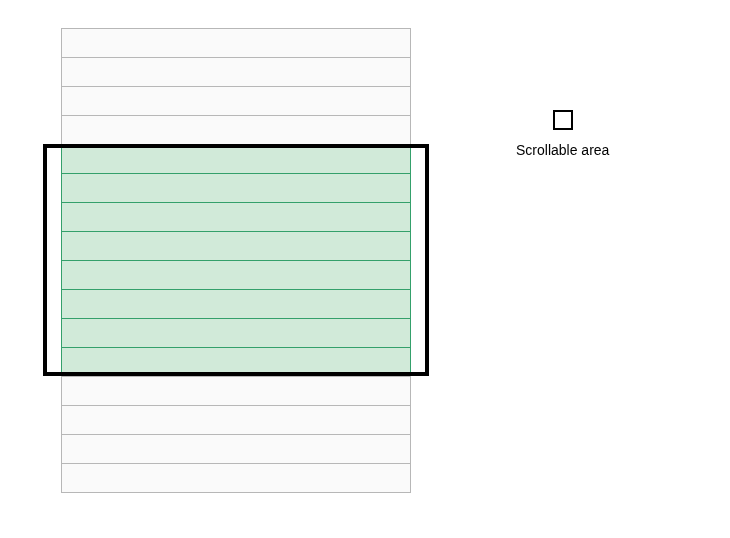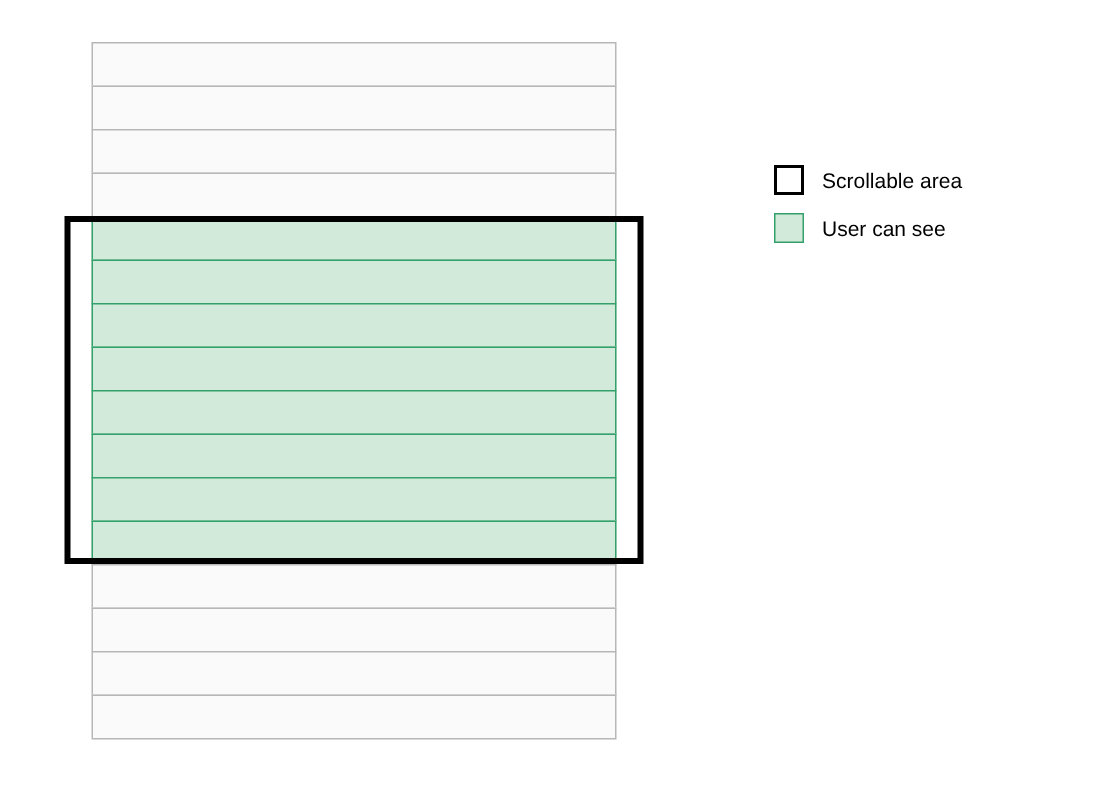--- a/index.html
+++ b/index.html
@@ -1,15 +1,15 @@
 <!DOCTYPE html>
 <html><head>
   <meta charset="utf-8">
   <style>
-    * { box-sizing: border-box; margin: 0; padding: 0; }
+    * { box-sizing: border-box; margin: 0; padding: 0; flex-direction: column; }
     body {
       width: 730px;
       height: 538px;
       background: #fff;
       font-family: -apple-system, BlinkMacSystemFont, "Segoe UI", Helvetica, Arial, sans-serif;
       font-size: 14px;
       color: #000;
       position: relative;
     }
     .diagram {
@@ -107,17 +107,13 @@
     <div class="row row-invisible"></div>
   </div>
   <div class="scrollable-frame"></div>
 </div>
 
 <div class="legend">
   <div class="legend-item">
     <div class="swatch swatch-scrollable"></div>
     <span class="legend-label">Scrollable area</span>
   </div>
-  <div class="legend-item">
-    <div class="swatch swatch-visible"></div>
-    <span class="legend-label">User can see</span>
-  </div>
 </div>
 
 </body></html>

